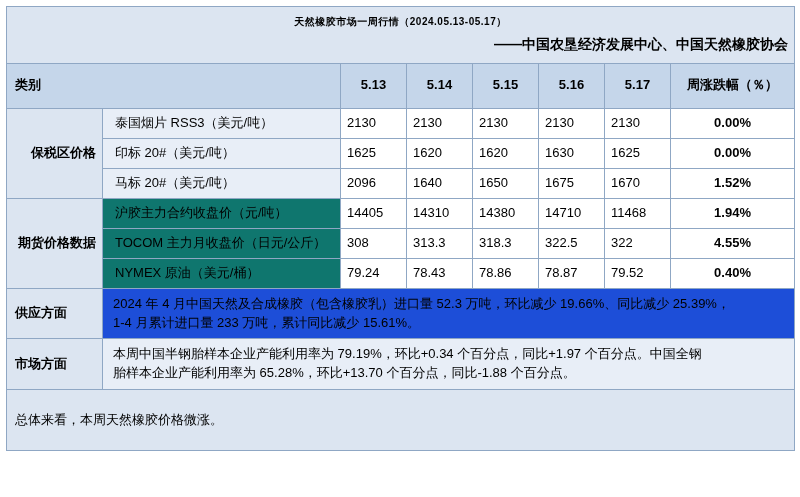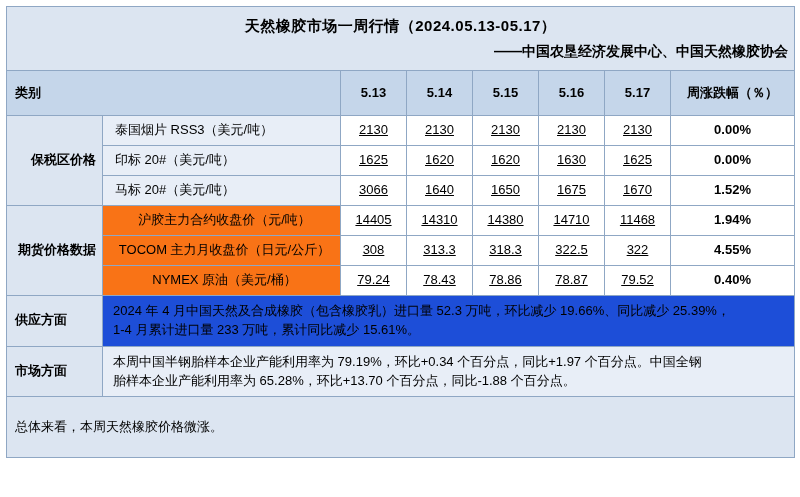--- a/index.html
+++ b/index.html
@@ -34,21 +34,21 @@
     line-height: 1.45;
   }
   
   .title-cell {
     background: #dce5f1;
     text-align: center;
     padding: 8px 6px 4px 6px !important;
     border-bottom: none !important;
   }
   .title-line1 {
-    font-size: 15px;
+    font-size: 10px;
     font-weight: bold;
     letter-spacing: 0.5px;
   }
   .subtitle-cell {
     background: #dce5f1;
     text-align: right;
     padding: 0 6px 9px 6px !important;
     border-top: none !important;
   }
   .title-line2 {
@@ -78,28 +78,25 @@
     text-align: right;
     padding-left: 8px !important;
   }
   .item-cell {
     background: #e8eef7;
     text-align: left;
     font-size: 13px;
     padding-left: 12px !important;
   }
   .item-cell.plain {
-    background: #f97316;
-    text-align: center;
+    background: #0f766e;
   }
   .num {
-    text-align: center;
     background: #ffffff;
     font-size: 13px;
-    text-decoration: underline;
   }
   .chg {
     text-align: center;
     background: #ffffff;
     font-weight: bold;
     font-size: 13px;
   }
   .row-h {
     height: 30px;
   }
@@ -187,21 +184,21 @@
         <td class="item-cell">印标 20#（美元/吨）</td>
         <td class="num">1625</td>
         <td class="num">1620</td>
         <td class="num">1620</td>
         <td class="num">1630</td>
         <td class="num">1625</td>
         <td class="chg">0.00%</td>
       </tr>
       <tr class="row-h">
         <td class="item-cell">马标 20#（美元/吨）</td>
-        <td class="num">3066</td>
+        <td class="num">2096</td>
         <td class="num">1640</td>
         <td class="num">1650</td>
         <td class="num">1675</td>
         <td class="num">1670</td>
         <td class="chg">1.52%</td>
       </tr>
 
       <tr class="row-h">
         <td class="cat-cell" rowspan="3">期货价格数据</td>
         <td class="item-cell plain">沪胶主力合约收盘价（元/吨）</td>

